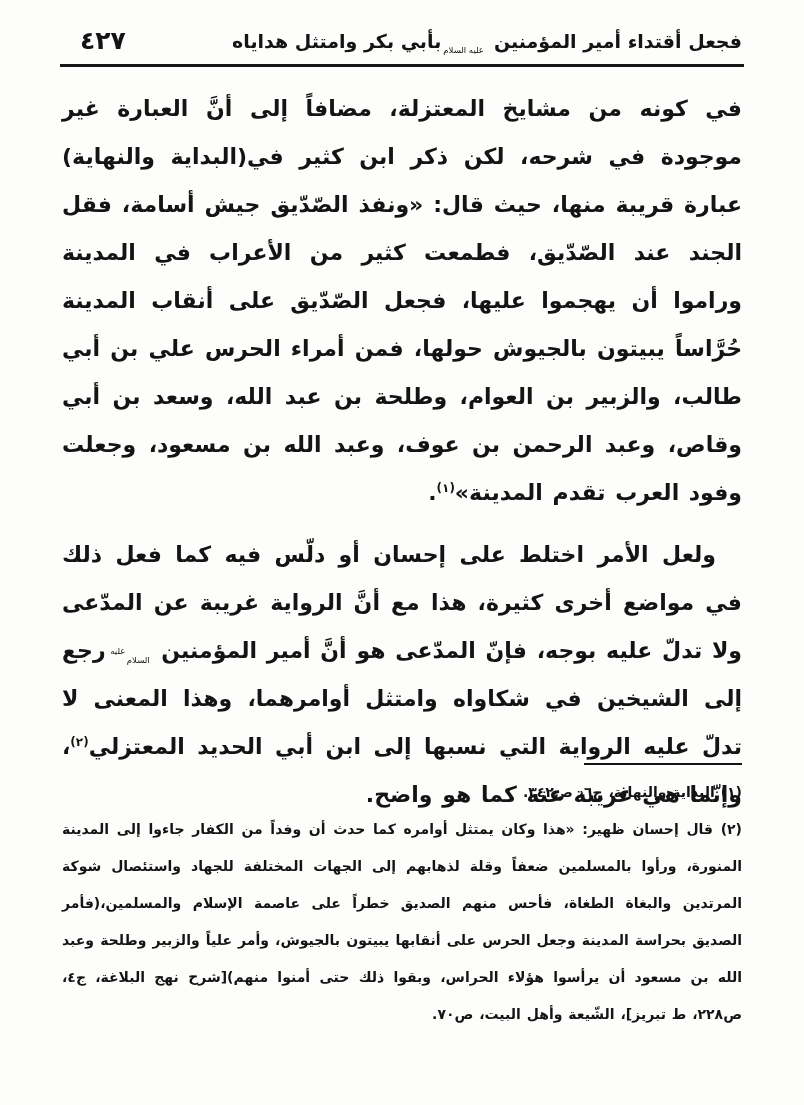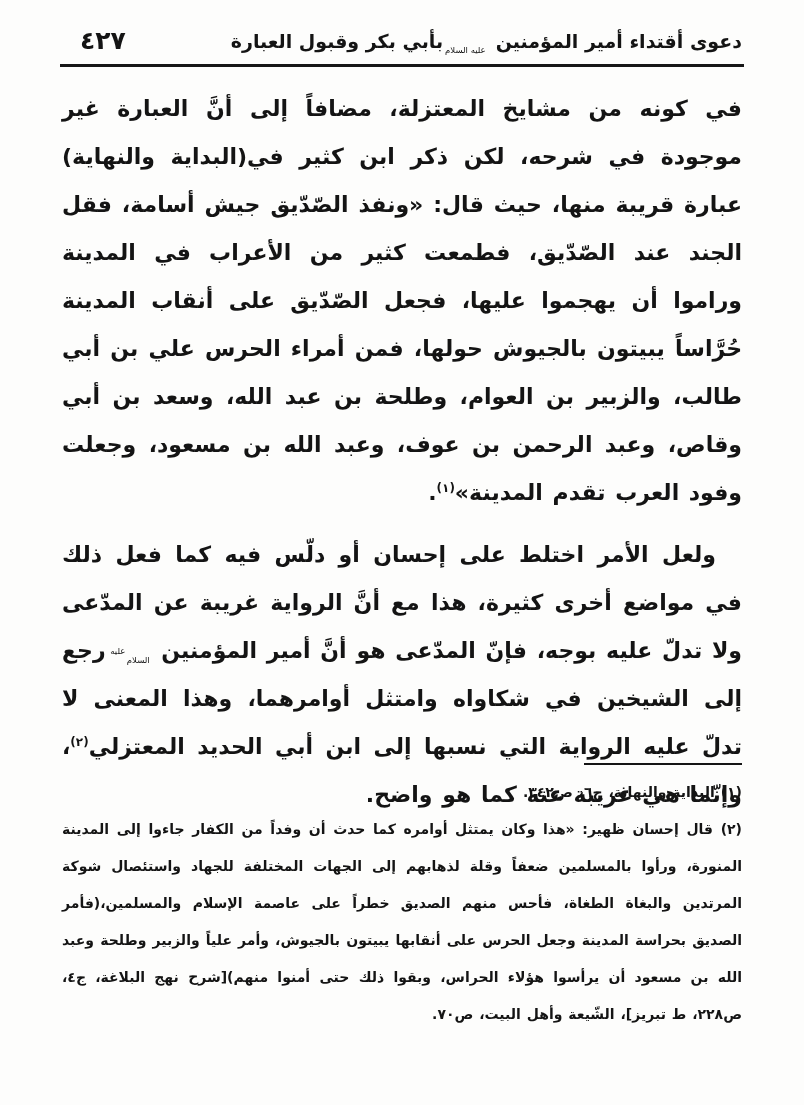--- a/index.html
+++ b/index.html
@@ -93,21 +93,21 @@
   }
   .fn-marker { white-space: nowrap; }
 </style>
 </head>
 <body>
 
 <div class="page">
 
   <header class="page-header">
     <div class="running-title">
-      <span>دعوى أقتداء أمير المؤمنين</span><span class="honorific">عليه السلام</span><span> بأبي بكر وقبول العبارة</span>
+      <span>فجعل أقتداء أمير المؤمنين</span><span class="honorific">عليه السلام</span><span> بأبي بكر وامتثل هداياه</span>
     </div>
     <div class="page-number">٤٢٧</div>
   </header>
 
   <div class="header-rule"></div>
 
   <main class="body-text">
     <p class="para no-indent">
       <span>في كونه من مشايخ المعتزلة، مضافاً إلى أنَّ العبارة غير موجودة في شرحه، لكن ذكر ابن كثير في(البداية والنهاية) عبارة قريبة منها، حيث قال: «ونفذ الصّدّيق جيش أسامة، فقل الجند عند الصّدّيق، فطمعت كثير من الأعراب في المدينة وراموا أن يهجموا عليها، فجعل الصّدّيق على أنقاب المدينة حُرَّاساً يبيتون بالجيوش حولها، فمن أمراء الحرس علي بن أبي طالب، والزبير بن العوام، وطلحة بن عبد الله، وسعد بن أبي وقاص، وعبد الرحمن بن عوف، وعبد الله بن مسعود، وجعلت وفود العرب تقدم المدينة»</span><span class="fnref">(١)</span><span>.</span>
     </p>

